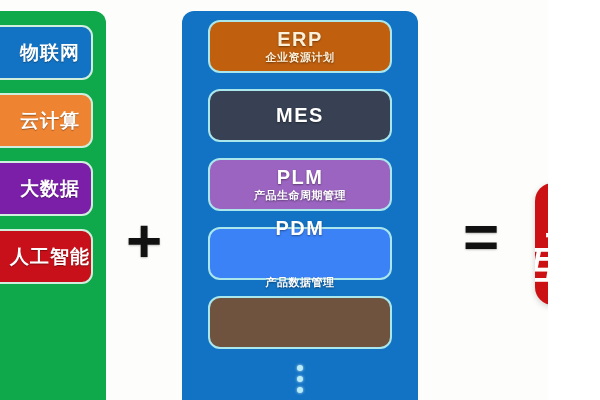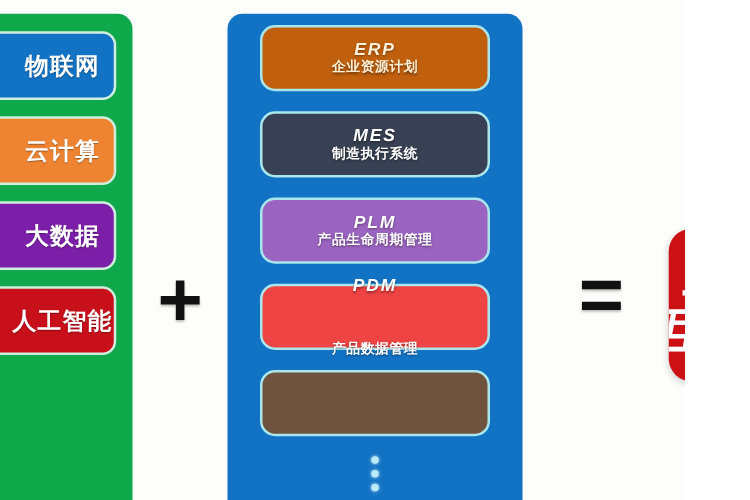--- a/index.html
+++ b/index.html
@@ -74,25 +74,24 @@
     border: 2px solid #a9e7ec;
     box-sizing: border-box;
     display: flex;
     flex-direction: column;
     align-items: center;
     justify-content: center;
     line-height: 1.05;
   }
   .bc-acronym {
     color: #ffffff;
-    font-size: 14px;
+    font-size: 20px;
     font-weight: bold;
     letter-spacing: 1.5px;
     text-shadow: 0 1px 2px rgba(0,0,0,.4);
-    font-style: italic;
   }
   .bc-cn {
     color: #ffffff;
     font-size: 11px;
     font-weight: bold;
     letter-spacing: 0.5px;
     margin-top: 2px;
     text-shadow: 0 1px 2px rgba(0,0,0,.45);
   }
   .bc-acronym.warm, .bc-cn.warm {
@@ -192,29 +191,28 @@
 
   <div class="panel-blue">
 
     <div class="blue-card" style="background:#C0600F;">
       <span class="bc-acronym warm">ERP</span>
       <span class="bc-cn warm">企业资源计划</span>
     </div>
 
     <div class="blue-card" style="background:#374153;">
       <span class="bc-acronym">MES</span>
-      <span class="bc-cn">制造执行系统</span>
     </div>
 
     <div class="blue-card" style="background:#9B64C0;">
       <span class="bc-acronym">PLM</span>
       <span class="bc-cn">产品生命周期管理</span>
     </div>
 
-    <div class="blue-card" style="background:#ef4444;gap:36px;">
+    <div class="blue-card" style="background:#3b82f6;gap:36px;">
       <span class="bc-acronym">PDM</span>
       <span class="bc-cn">产品数据管理</span>
     </div>
 
     <div class="blue-card" style="background:#6F533F;">
     </div>
 
     <div class="ellipsis">
       <i></i>
       <i></i>

